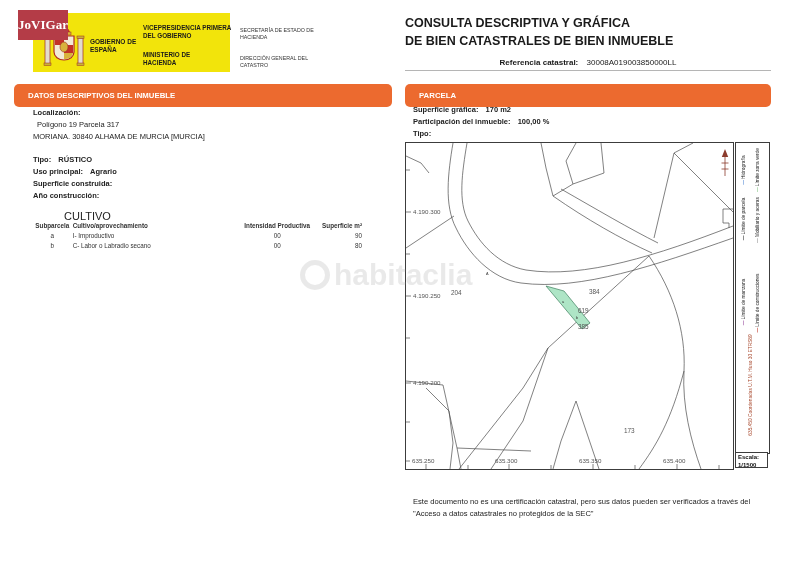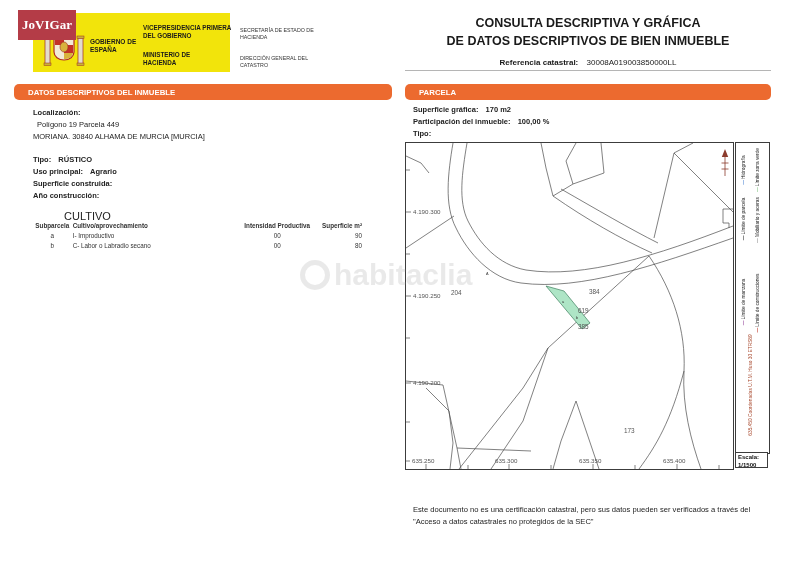--- a/index.html
+++ b/index.html
@@ -1,35 +1,35 @@
 <!DOCTYPE html>
 <html><head>
 <meta charset="utf-8">
 <style>
   html,body{margin:0;padding:0;background:#e9e9e9;}
   .page{position:relative;width:800px;height:565px;background:#ffffff;
         font-family:"Liberation Sans",sans-serif;color:#222;overflow:hidden;margin:0 auto;}
   .abs{position:absolute;}
   
   .yellow-box{left:33px;top:13px;width:197px;height:59px;background:#F2E40B;}
-  .jovigar{left:18px;top:10px;width:58px;height:30px;background:#B43C47;color:#fff;
+  .jovigar{left:18px;top:10px;width:50px;height:30px;background:#B43C47;color:#fff;
            font-family:"Liberation Serif",serif;font-weight:bold;font-size:13px;
            display:flex;align-items:center;justify-content:center;z-index:6;}
   .gob-txt{left:90px;top:38px;width:50px;font-size:6.5px;font-weight:bold;line-height:1.25;color:#1a1a1a;}
   .vice-txt{left:143px;top:24px;width:92px;font-size:6.3px;font-weight:bold;line-height:1.3;color:#1a1a1a;}
   .min-txt{left:143px;top:51px;width:70px;font-size:6.3px;font-weight:bold;line-height:1.3;color:#1a1a1a;}
   .sec-txt{left:240px;top:27px;width:78px;font-size:5.3px;line-height:1.35;color:#333;}
   .dir-txt{left:240px;top:55px;width:78px;font-size:5.3px;line-height:1.35;color:#333;}
-  .title-block{left:405px;top:14px;width:366px;text-align:center;}
+  .title-block{left:405px;top:14px;width:366px;text-align:left;}
   .title-line{font-size:12.5px;font-weight:bold;color:#1a1a1a;line-height:1.45;}
   .ref-line{left:405px;top:58px;width:366px;text-align:center;font-size:8px;color:#1a1a1a;}
   .ref-line b{margin-right:6px;}
   .ref-rule{left:405px;top:70px;width:366px;height:1px;background:#b5b5b5;}
   
-  .obar{height:16px;background:#EC6A2F;border-radius:5px;color:#fff;
+  .obar{height:23px;background:#EC6A2F;border-radius:5px;color:#fff;
         font-size:7.8px;font-weight:bold;display:flex;align-items:center;padding-left:14px;box-sizing:border-box;}
   .obar-left{left:14px;top:84px;width:378px;}
   .obar-right{left:405px;top:84px;width:366px;}
   
   .t{font-size:7.5px;line-height:1.2;color:#222;text-align:right;}
   .lbl{font-weight:bold;}
   .loc-label{left:33px;top:108px;}
   .loc-1{left:37px;top:120px;}
   .loc-2{left:33px;top:132px;}
   .clase{left:33px;top:155px;}
@@ -61,21 +61,21 @@
   .d-hid{color:#5B8ED6}.d-verde{color:#8CC88C}.d-par{color:#333}
   .d-mob{color:#999}.d-man{color:#9A4FA0}.d-con{color:#C0392B}
   .coords-red{font-size:4.8px;color:#A8492E;}
   
   .wm{left:300px;top:250px;width:220px;height:50px;z-index:5;pointer-events:none;
       display:flex;align-items:center;opacity:0.30;}
   .wm-circle{width:30px;height:30px;border:5px solid #b9b9b9;border-radius:50%;margin-right:4px;
              box-sizing:border-box;display:inline-block;}
   .wm-text{font-size:30px;font-weight:bold;color:#b9b9b9;letter-spacing:0px;}
   
-  .disclaimer{left:413px;top:496px;width:345px;font-size:7.6px;line-height:1.55;color:#222;margin-top:8px;}
+  .disclaimer{left:413px;top:496px;width:345px;font-size:7.6px;line-height:1.55;color:#222;}
   .docdate{left:540px;top:531px;width:230px;text-align:right;font-size:7.6px;color:#222;}
   
   text{font-family:"Liberation Sans",sans-serif;fill:#555;}
   .axis-t{font-size:6.2px;}
   .plabel{font-size:6.4px;}
   .tiny{font-size:3.8px;fill:#333;}
 </style>
 </head>
 <body>
 
@@ -103,34 +103,34 @@
   </svg>
 
   <div class="abs gob-txt">GOBIERNO DE ESPAÑA</div>
   <div class="abs vice-txt">VICEPRESIDENCIA PRIMERA DEL GOBIERNO</div>
   <div class="abs min-txt">MINISTERIO DE HACIENDA</div>
   <div class="abs sec-txt">SECRETARÍA DE ESTADO DE HACIENDA</div>
   <div class="abs dir-txt">DIRECCIÓN GENERAL DEL CATASTRO</div>
 
   <div class="abs title-block">
     <div class="title-line">CONSULTA DESCRIPTIVA Y GRÁFICA</div>
-    <div class="title-line">DE DATOS DESCRIPTIVOS DE BIEN INMUEBLE</div>
+    <div class="title-line">DE BIEN CATASTRALES DE BIEN INMUEBLE</div>
   </div>
   <div class="abs ref-line">
     <b>Referencia catastral:</b>
     <span>30008A019003850000LL</span>
   </div>
   <div class="abs ref-rule"></div>
 
   <div class="abs obar obar-left">
     <span>DATOS DESCRIPTIVOS DEL INMUEBLE</span>
   </div>
 
   <div class="abs t loc-label lbl">Localización:</div>
-  <div class="abs t loc-1">Polígono 19 Parcela 449</div>
+  <div class="abs t loc-1">Polígono 19 Parcela 317</div>
   <div class="abs t loc-2">MORIANA. 30840 ALHAMA DE MURCIA [MURCIA]</div>
 
   <div class="abs t clase">
     <span class="lbl">Tipo:</span>
     <span class="val">RÚSTICO</span>
   </div>
   <div class="abs t uso">
     <span class="lbl">Uso principal:</span>
     <span class="val">Agrario</span>
   </div>

